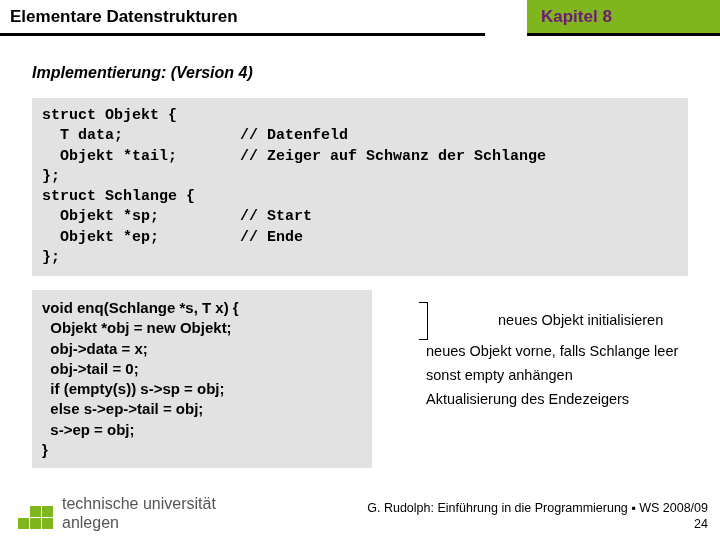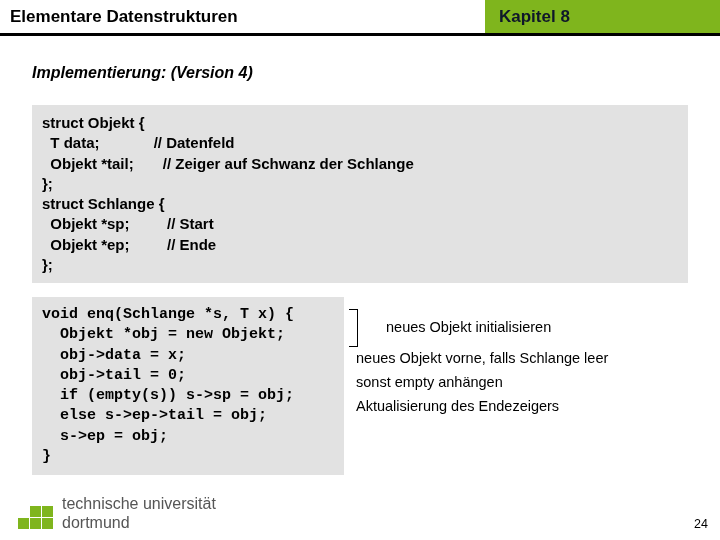--- a/index.html
+++ b/index.html
@@ -1,26 +1,26 @@
 <!DOCTYPE html>
 <html><head>
 <meta charset="utf-8">
 <style>
-  * { margin: 0; padding: 0; box-sizing: border-box; }
+  * { margin: 0; padding: 0; box-sizing: border-box; gap: 42px; }
   body { width: 720px; height: 540px; font-family: Arial, sans-serif; background: #fff; position: relative; overflow: hidden; }
   
   .header { display: flex; height: 36px; }
   .header-left { flex: 0 0 485px; background: #fff; border-bottom: 3px solid #000; display: flex; align-items: center; padding-left: 10px; font-weight: bold; font-size: 17px; }
-  .header-right { flex: 1; background: #7fb51d; color: #0f172a; display: flex; align-items: center; padding-left: 14px; font-weight: bold; font-size: 17px; border-bottom: 3px solid #000; }
+  .header-right { flex: 1; background: #7fb51d; color: #701a75; display: flex; align-items: center; padding-left: 14px; font-weight: bold; font-size: 17px; border-bottom: 3px solid #000; }
   
   .subtitle { padding: 28px 0 0 32px; font-weight: bold; font-size: 16px; font-style: italic; }
   
-  .codebox { margin: 23px 32px 0 32px; background: #e2e2e2; padding: 8px 10px; font-family: Liberation Sans, sans-serif; font-size: 15px; font-weight: bold; line-height: 1.35; white-space: pre; }
+  .codebox { margin: 16px 32px 0 32px; background: #e2e2e2; padding: 8px 10px; font-family: Liberation Mono, monospace; font-size: 15px; font-weight: bold; line-height: 1.35; white-space: pre; }
   .codebox2 { margin: 14px 32px 0 32px; display: flex; align-items: stretch; }
-  .codebox2 .code { background: #e2e2e2; padding: 8px 10px; font-family: Liberation Mono, monospace; font-size: 15px; font-weight: bold; line-height: 1.35; white-space: pre; flex: 0 0 auto; width: 312px; }
+  .codebox2 .code { background: #e2e2e2; padding: 8px 10px; font-family: Liberation Sans, sans-serif; font-size: 15px; font-weight: bold; line-height: 1.35; white-space: pre; flex: 0 0 auto; width: 340px; }
   .notes { flex: 1; padding: 12px 6px 0 12px; font-size: 14.5px; line-height: 1.65; }
   
   .bracket-wrap { display: flex; align-items: center; }
   .bracket { width: 10px; position: relative; margin-left: -8px; }
   .bracket::before { content: ""; position: absolute; right: 0; top: 0; bottom: 0; width: 8px; border-right: 1.5px solid #000; border-top: 1.5px solid #000; border-bottom: 1.5px solid #000; }
   
   .footer { position: absolute; bottom: 8px; right: 12px; font-size: 12.5px; text-align: right; line-height: 1.3; }
   
   .logo-area { position: absolute; bottom: 8px; left: 18px; display: flex; align-items: center; gap: 10px; }
   .tu-logo { width: 34px; height: 34px; position: relative; }
@@ -74,19 +74,20 @@
 <div class="logo-area">
   <div class="tu-logo">
     <div class="sq s1"></div>
       <div class="sq s2"></div>
       <div class="sq s3"></div>
       <div class="sq s4"></div>
       <div class="sq s5"></div>
   </div>
   <div class="logo-text">
     <div>technische universität</div>
-    <div>dortmund</div>
+    <div>anlegen</div>
   </div>
 </div>
 
 <div class="footer">
+  <div>G. Rudolph: Einführung in die Programmierung ▪ WS 2008/09</div>
   <div>24</div>
 </div>
 
 </body></html>

